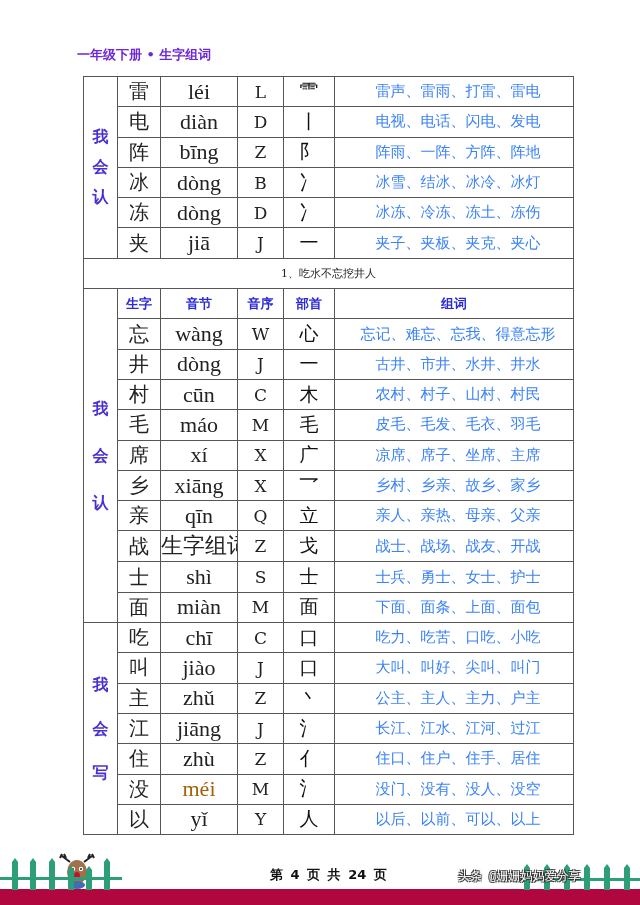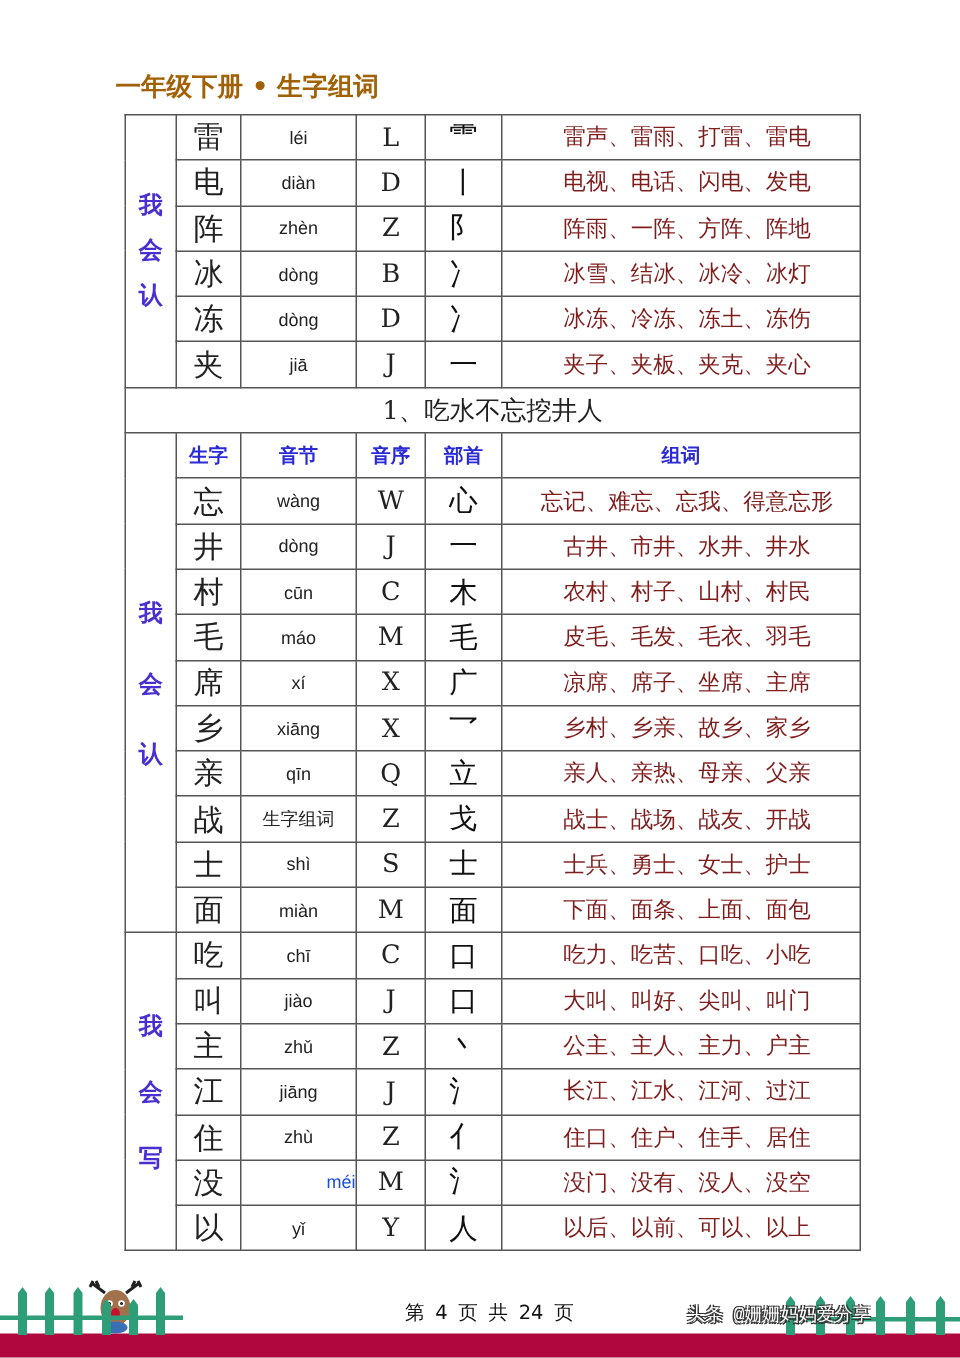--- a/index.html
+++ b/index.html
@@ -1,22 +1,22 @@
 <!DOCTYPE html>
 <html><head>
 <meta charset="utf-8">
 <style>
   html, body { margin: 0; padding: 0; }
   body {
     width: 640px; height: 905px; background: #ffffff; position: relative; overflow: hidden;
     font-family: "DejaVu Serif", "Liberation Serif", serif; color: #222;
   }
   .doc-header {
-    position: absolute; left: 77px; top: 46px; font-size: 17px; font-weight: bold;
-    font-family: "DejaVu Sans", "Liberation Sans", sans-serif; color: #a16207;
+    position: absolute; left: 77px; top: 46px; font-size: 13px; font-weight: bold;
+    font-family: "DejaVu Sans", "Liberation Sans", sans-serif; color: #6d28d9;
   }
   table.vocab {
     position: absolute; left: 83px; top: 76px; width: 490px;
     border-collapse: collapse; table-layout: fixed;
   }
   table.vocab td {
     border: 1px solid #555; padding: 0; text-align: center; vertical-align: middle;
     height: 29.3px; overflow: hidden; white-space: nowrap;
   }
   col.c-side { width: 34px; }
@@ -25,33 +25,33 @@
   col.c-ord  { width: 46px; }
   col.c-rad  { width: 51px; }
   col.c-words{ width: 239px; }
   .side-label {
     color: #4a2fd0; font-weight: bold; font-size: 16px;
     font-family: "DejaVu Sans", "Liberation Sans", sans-serif;
     line-height: 30px; writing-mode: horizontal-tb;
   }
   .side-label span { display: block; }
   .char { font-size: 20px; color: #222; }
-  .pinyin { font-size: 12px; font-family: Liberation Sans, sans-serif; color: #222; }
-  .pinyin.gray { color: #1d4ed8; text-align: right; }
+  .pinyin { font-size: 22px; font-family: Liberation Serif, serif; color: #222; }
+  .pinyin.gray { color: #a16207; }
   .order { font-size: 17px; color: #222; }
   .radical { font-size: 19px; color: #111; }
-  .words { text-align: left; padding-left: 8px !important; font-size: 15px; color: #7f1d1d; }
-  .lesson-title td { text-align: left; padding-left: 14px; font-size: 17px; height: 30px; }
+  .words { text-align: left; padding-left: 8px !important; font-size: 15px; color: #3b82f6; }
+  .lesson-title td { text-align: left; padding-left: 14px; font-size: 11px; height: 30px; }
   .hdr td { color: #2a2ad6; font-weight: bold; font-size: 13px; height: 24px;
     font-family: "DejaVu Sans", "Liberation Sans", sans-serif; margin-top: 12px; }
   .footer-band {
     position: absolute; left: 0; top: 889px; width: 640px; height: 16px; background: #b0073f;
   }
   .page-no {
-    position: absolute; left: 270px; top: 866px; font-size: 13px; font-weight: normal;
+    position: absolute; left: 270px; top: 866px; font-size: 13px; font-weight: bold;
     font-family: "DejaVu Sans", "Liberation Sans", sans-serif; color: #111; word-spacing: 3px;
   }
   .watermark {
     position: absolute; left: 458px; top: 868px; font-size: 12px; color: #fff;
     font-family: Liberation Mono, monospace;
     text-shadow: -1px -1px 0 #333, 1px -1px 0 #333, -1px 1px 0 #333, 1px 1px 0 #333;
     z-index: 3;
   }
   .fence { position: absolute; left: 0; top: 848px; z-index: 2; }
   .fence-right { position: absolute; left: 520px; top: 862px; z-index: 2; }
@@ -88,21 +88,21 @@
     </tr>
     <tr>
       <td class="char">电</td>
       <td class="pinyin">diàn</td>
       <td class="order">D</td>
       <td class="radical">丨</td>
       <td class="words">电视、电话、闪电、发电</td>
     </tr>
     <tr>
       <td class="char">阵</td>
-      <td class="pinyin">zhèn</td>
+      <td class="pinyin">bīng</td>
       <td class="order">Z</td>
       <td class="radical">阝</td>
       <td class="words">阵雨、一阵、方阵、阵地</td>
     </tr>
     <tr>
       <td class="char">冰</td>
       <td class="pinyin">dòng</td>
       <td class="order">B</td>
       <td class="radical">冫</td>
       <td class="words">冰雪、结冰、冰冷、冰灯</td>

